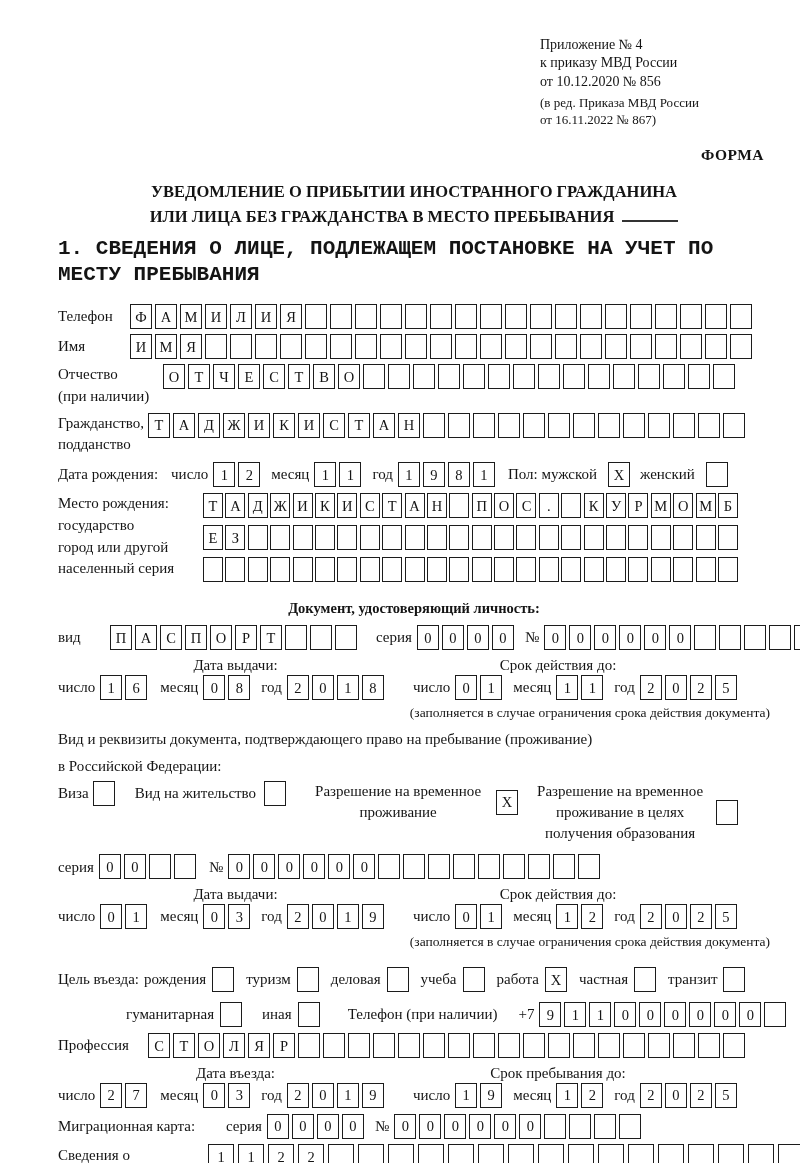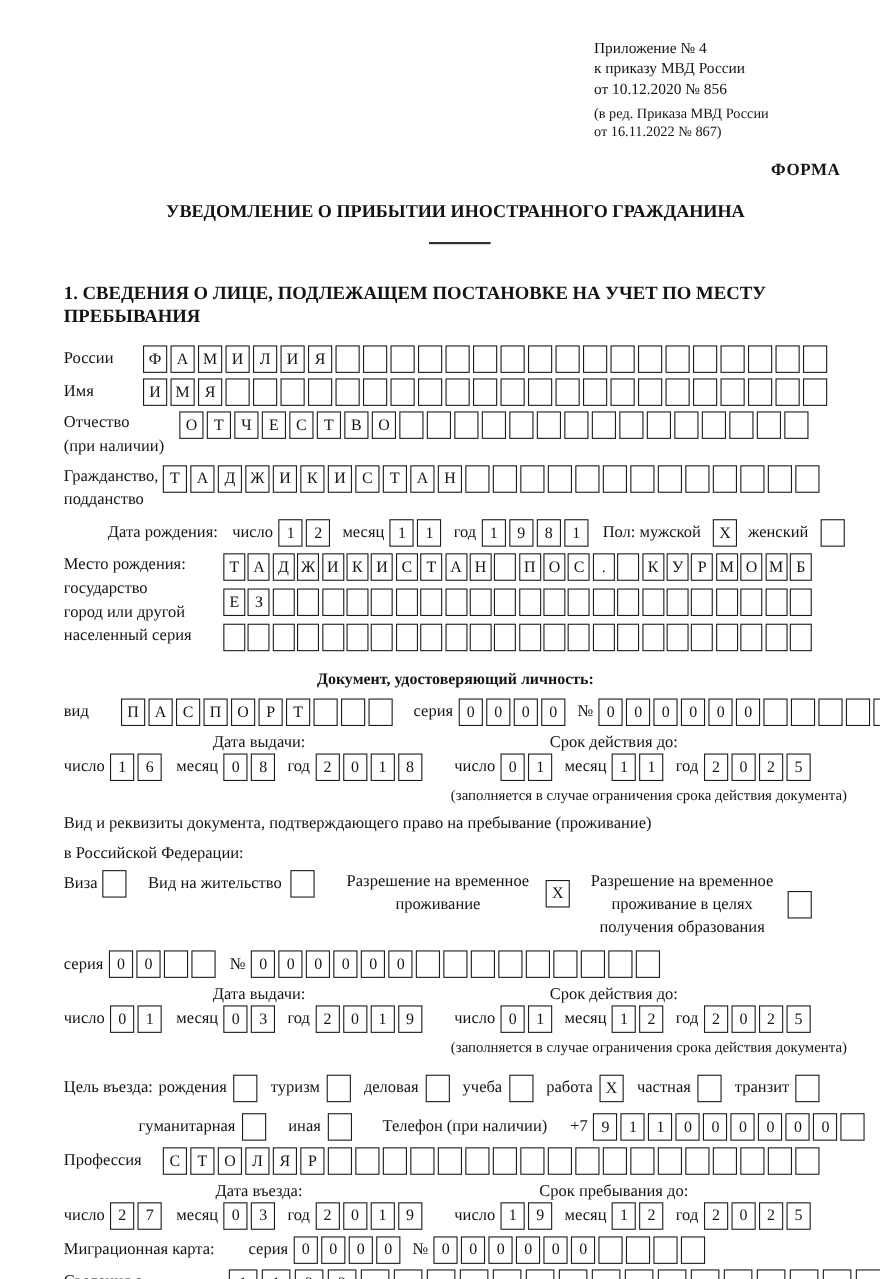--- a/index.html
+++ b/index.html
@@ -8,21 +8,21 @@
     padding:36px 30px 10px 58px;
     background:#fff; color:#141414;
     font-family:"Liberation Serif","DejaVu Serif",serif;
     font-size:15px; line-height:1.25; overflow:hidden;
   }
   .hdr { margin-left:482px; font-size:14px; line-height:1.32; }
   .hdr .sub { font-size:13px; margin-top:4px; line-height:1.3; }
   .forma { text-align:right; padding-right:6px; font-weight:bold; font-size:15.5px; margin-top:16px; letter-spacing:.5px; }
   .title { text-align:center; font-weight:bold; font-size:16.5px; margin-top:14px; line-height:1.55; }
   .uline { display:inline-block; width:56px; border-bottom:2.2px solid #333; vertical-align:baseline; margin-left:8px; }
-  .sec-head { font-weight:bold; font-size:17px; margin-top:26px; margin-bottom:16px; }
+  .sec-head { font-weight:bold; font-size:21px; margin-top:6px; margin-bottom:16px;font-family:Liberation Mono, monospace; }
 
   .row { display:flex; align-items:center; margin-bottom:5px; }
   .row.top { align-items:flex-start; }
   .cells { display:flex; flex:none; }
   .cell {
     box-sizing:border-box; width:22px; height:25px; flex:none;
     border:1.8px solid #1c1c1c; margin-right:3px; background:#fff;
     display:flex; align-items:center; justify-content:center;
     font-size:14.5px;
   }
@@ -72,28 +72,28 @@
     <div class="sub">
       <div>(в ред. Приказа МВД России</div>
       <div>от 16.11.2022 № 867)</div>
     </div>
   </div>
   <div class="forma">ФОРМА</div>
 
   <div class="title">
     <div>УВЕДОМЛЕНИЕ О ПРИБЫТИИ ИНОСТРАННОГО ГРАЖДАНИНА</div>
     <div>
-      <span class="uline"></span>
+      <span>ИЛИ ЛИЦА БЕЗ ГРАЖДАНСТВА В МЕСТО ПРЕБЫВАНИЯ</span><span class="uline"></span>
     </div>
   </div>
 
   <div class="sec-head">1. СВЕДЕНИЯ О ЛИЦЕ, ПОДЛЕЖАЩЕМ ПОСТАНОВКЕ НА УЧЕТ ПО МЕСТУ ПРЕБЫВАНИЯ</div>
 
   <div class="row">
-    <span class="lbl w72">России</span>
+    <span class="lbl w72">Телефон</span>
     <span class="cells">
         <span class="cell">Ф</span>
         <span class="cell">А</span>
         <span class="cell">М</span>
         <span class="cell">И</span>
         <span class="cell">Л</span>
         <span class="cell">И</span>
         <span class="cell">Я</span>
         <span class="cell"></span>
         <span class="cell"></span>
@@ -205,21 +205,21 @@
         <span class="cell"></span>
         <span class="cell"></span>
         <span class="cell"></span>
         <span class="cell"></span>
         <span class="cell"></span>
         <span class="cell"></span>
         <span class="cell"></span>
       </span>
   </div>
 
-  <div class="row" style="margin-top:6px;margin-left:40px;">
+  <div class="row" style="margin-top:6px;">
     <span class="inline-lbl">Дата рождения:</span>
     <span class="inline-lbl ml8">число</span>
     <span class="cells">
         <span class="cell">1</span>
         <span class="cell">2</span>
       </span>
     <span class="inline-lbl ml8">месяц</span>
     <span class="cells">
         <span class="cell">1</span>
         <span class="cell">1</span>

